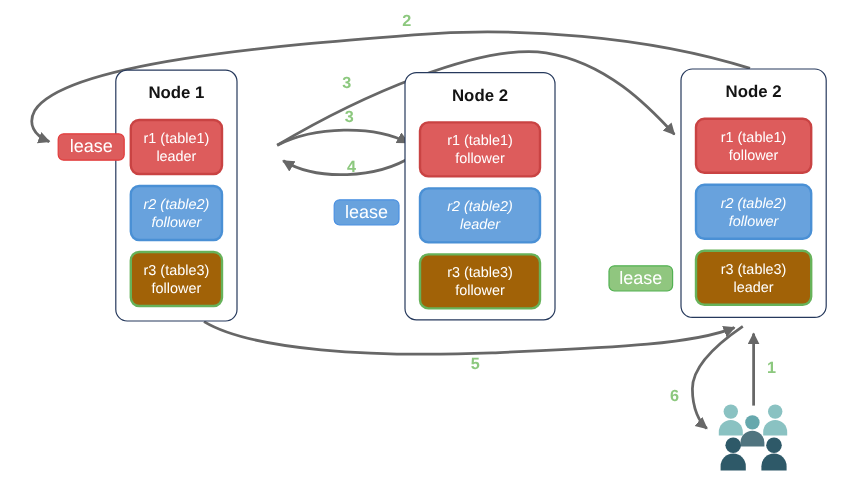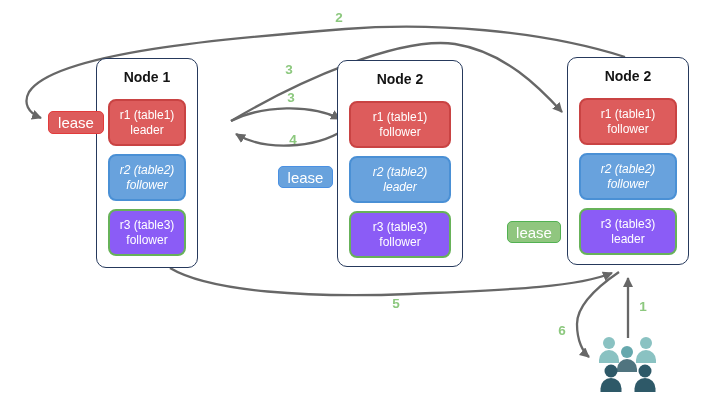--- a/index.html
+++ b/index.html
@@ -17,21 +17,21 @@
   }
   .replica{
     position:absolute;left:11px;right:11px;height:47px;box-sizing:border-box;
     border-radius:8px;color:#ffffff;font-size:12px;line-height:15px;
     display:flex;flex-direction:column;align-items:center;justify-content:center;
     text-align:center;
   }
   .replica span{display:block;}
   .r-red{background:#dd5c5c;border:2px solid #c94343;}
   .r-blue{background:#68a2dd;border:2px solid #4a90d5;font-style:italic;}
-  .r-green{background:#8b5cf6;border:2px solid #67b259;}
+  .r-green{background:#a16207;border:2px solid #67b259;}
   .pos-1{top:40px;} .pos-2{top:95px;} .pos-3{top:150px;}
   .lease{
     position:absolute;box-sizing:border-box;border-radius:5px;color:#ffffff;
     font-size:15px;display:flex;align-items:center;justify-content:center;
   }
   .lease-red{background:#dd5c5c;border:1.5px solid #e23b3b;}
   .lease-blue{background:#68a2dd;border:1.5px solid #4a90e2;}
   .lease-green{background:#90c67f;border:1.5px solid #52b152;}
   .num{
     position:absolute;transform:translate(-50%,-50%);

